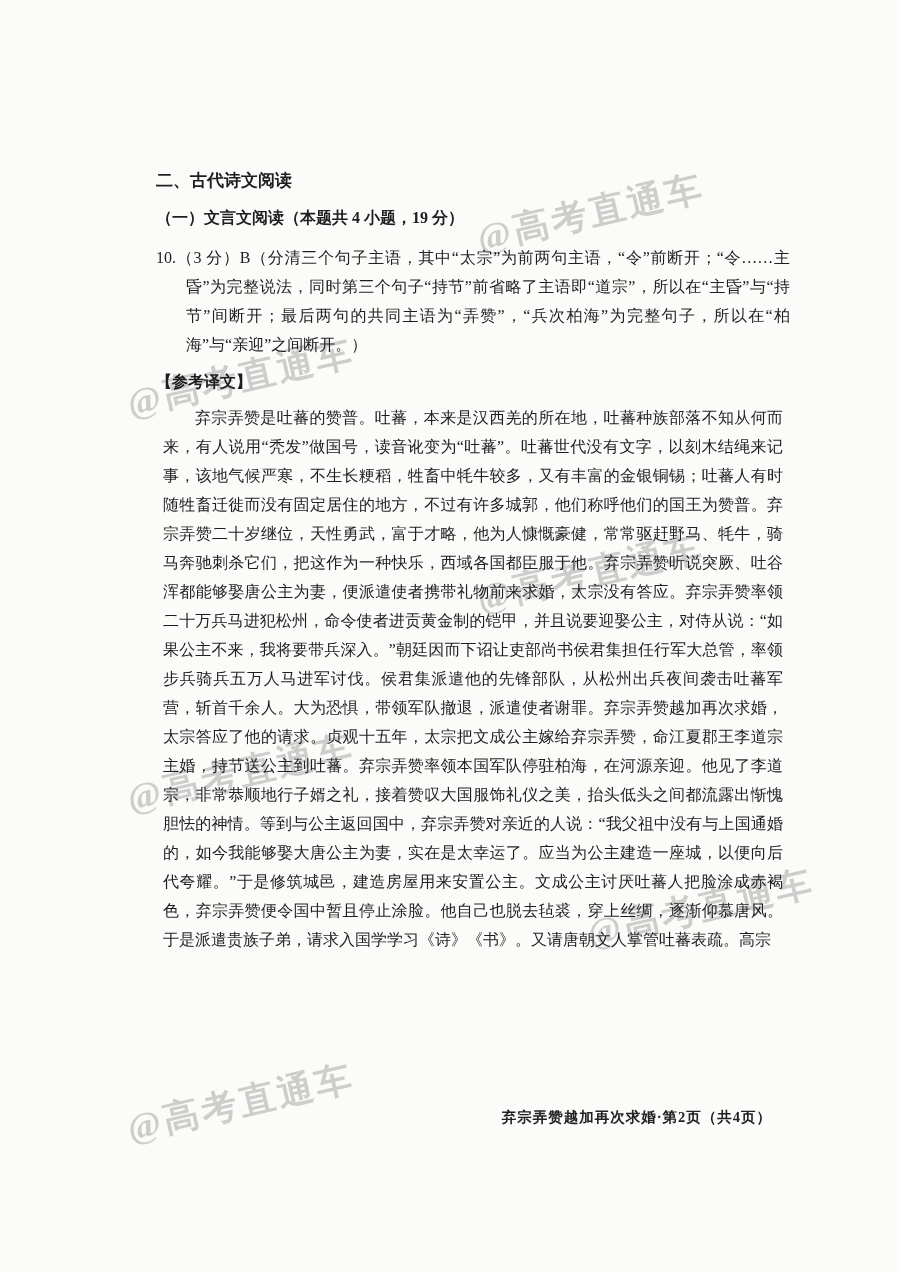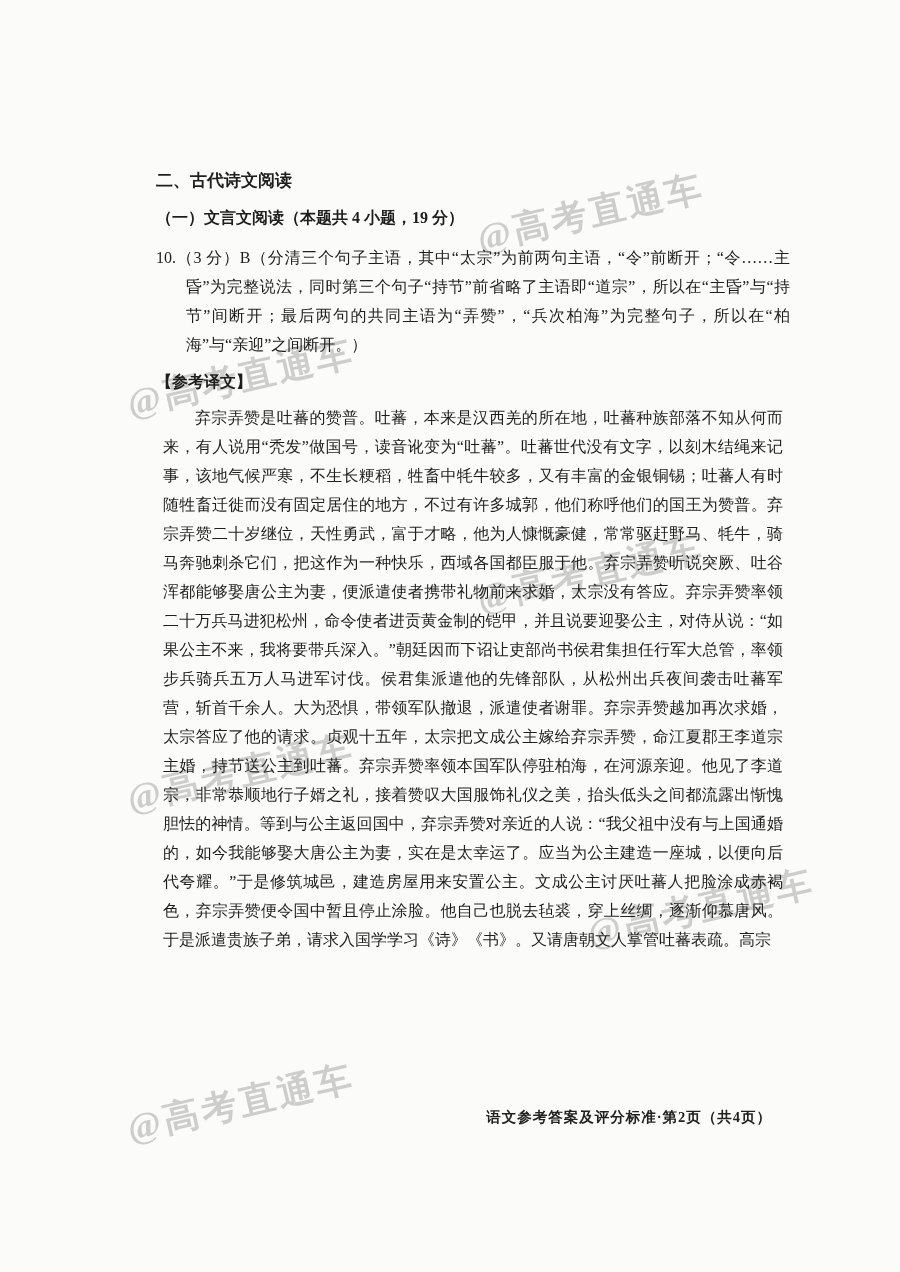--- a/index.html
+++ b/index.html
@@ -105,15 +105,15 @@
   <div class="content">
     <div class="h1">二、古代诗文阅读</div>
     <div class="h2">（一）文言文阅读（本题共 4 小题，19 分）</div>
 
     <p class="ans hang30">10.（3 分）B（分清三个句子主语，其中“太宗”为前两句主语，“令”前断开；“令……主昏”为完整说法，同时第三个句子“持节”前省略了主语即“道宗”，所以在“主昏”与“持节”间断开；最后两句的共同主语为“弄赞”，“兵次柏海”为完整句子，所以在“柏海”与“亲迎”之间断开。）</p>
 
     <div class="trans-head">【参考译文】</div>
     <p class="trans-body">弃宗弄赞是吐蕃的赞普。吐蕃，本来是汉西羌的所在地，吐蕃种族部落不知从何而来，有人说用“秃发”做国号，读音讹变为“吐蕃”。吐蕃世代没有文字，以刻木结绳来记事，该地气候严寒，不生长粳稻，牲畜中牦牛较多，又有丰富的金银铜锡；吐蕃人有时随牲畜迁徙而没有固定居住的地方，不过有许多城郭，他们称呼他们的国王为赞普。弃宗弄赞二十岁继位，天性勇武，富于才略，他为人慷慨豪健，常常驱赶野马、牦牛，骑马奔驰刺杀它们，把这作为一种快乐，西域各国都臣服于他。弃宗弄赞听说突厥、吐谷浑都能够娶唐公主为妻，便派遣使者携带礼物前来求婚，太宗没有答应。弃宗弄赞率领二十万兵马进犯松州，命令使者进贡黄金制的铠甲，并且说要迎娶公主，对侍从说：“如果公主不来，我将要带兵深入。”朝廷因而下诏让吏部尚书侯君集担任行军大总管，率领步兵骑兵五万人马进军讨伐。侯君集派遣他的先锋部队，从松州出兵夜间袭击吐蕃军营，斩首千余人。大为恐惧，带领军队撤退，派遣使者谢罪。弃宗弄赞越加再次求婚，太宗答应了他的请求。贞观十五年，太宗把文成公主嫁给弃宗弄赞，命江夏郡王李道宗主婚，持节送公主到吐蕃。弃宗弄赞率领本国军队停驻柏海，在河源亲迎。他见了李道宗，非常恭顺地行子婿之礼，接着赞叹大国服饰礼仪之美，抬头低头之间都流露出惭愧胆怯的神情。等到与公主返回国中，弃宗弄赞对亲近的人说：“我父祖中没有与上国通婚的，如今我能够娶大唐公主为妻，实在是太幸运了。应当为公主建造一座城，以便向后代夸耀。”于是修筑城邑，建造房屋用来安置公主。文成公主讨厌吐蕃人把脸涂成赤褐色，弃宗弄赞便令国中暂且停止涂脸。他自己也脱去毡裘，穿上丝绸，逐渐仰慕唐风。于是派遣贵族子弟，请求入国学学习《诗》《书》。又请唐朝文人掌管吐蕃表疏。高宗</p>
   </div>
 
-  <div class="footer">语文参考答案及评分标准·第2页（共4页）</div>
+  <div class="footer">弃宗弄赞越加再次求婚·第2页（共4页）</div>
 
 </div>
 
 </body></html>

